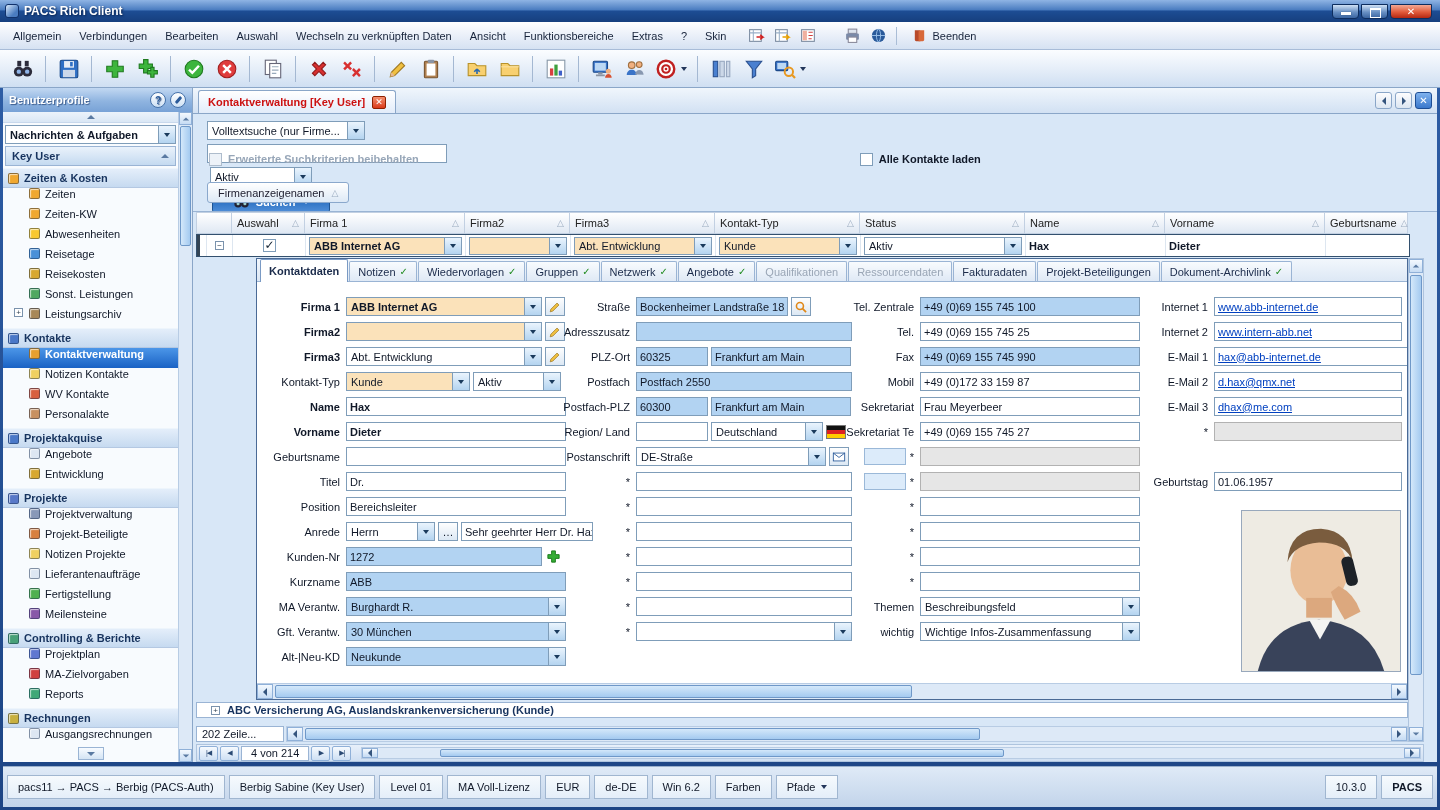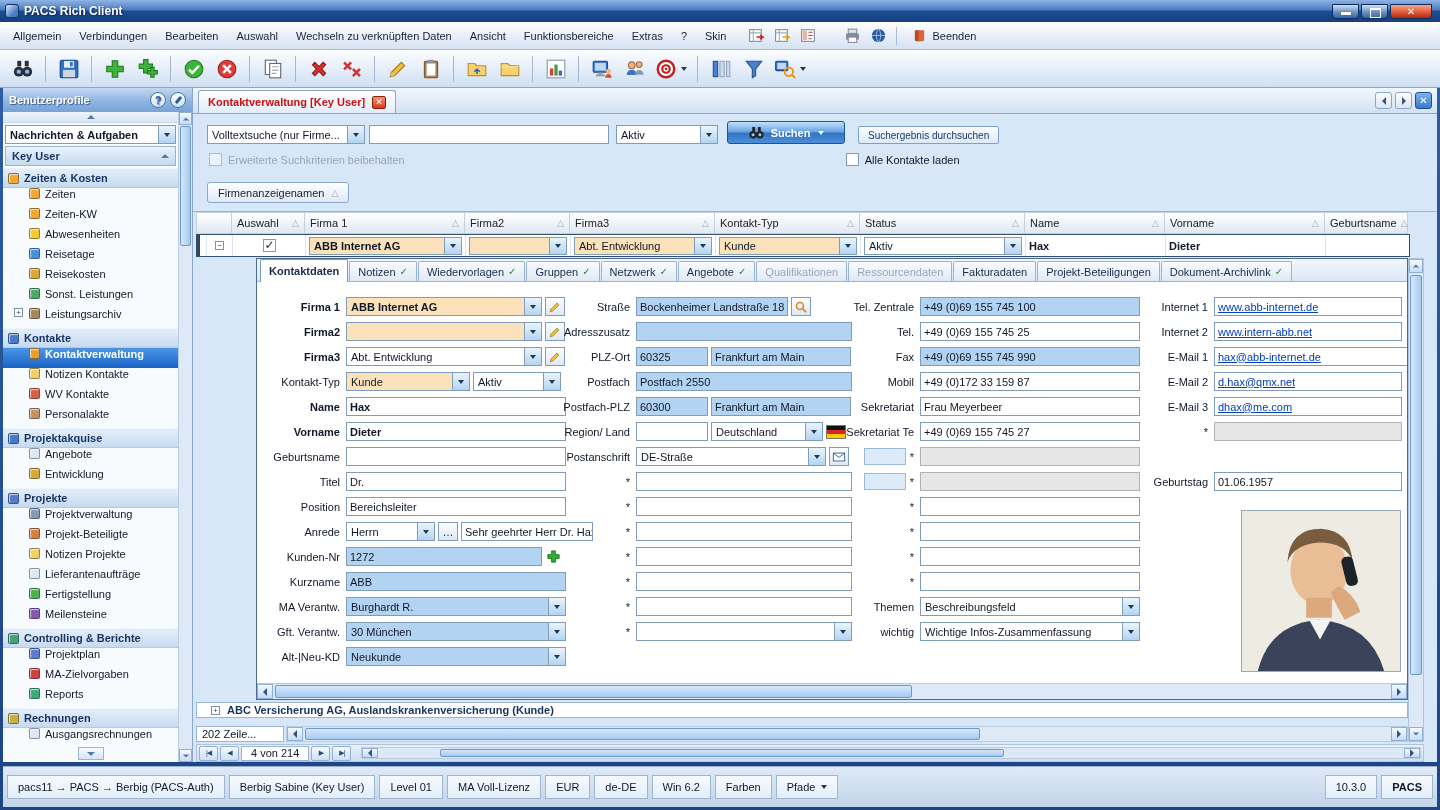--- a/index.html
+++ b/index.html
@@ -90,26 +90,26 @@
 .plusb{width:17px;min-width:17px;height:17px;display:inline-flex;align-items:center;justify-content:center;}
 .plusb svg{width:15px;height:15px;}
 .flag{width:20px;min-width:20px;height:14px;border:1px solid #777;background:linear-gradient(#111 33%,#d22 33%,#d22 66%,#fc0 66%);}
 .sbx{width:42px;min-width:42px;height:17px;background:#dcebfa;border:1px solid #9ab8d8;}
 .cbx{width:13px;min-width:13px;height:13px;border:1px solid #7f9db9;background:#fff;position:relative;}
 .cbx.dis{border-color:#aebccc;background:#edf2f8;}
 .cbx.checked::after{content:"\2713";position:absolute;left:1px;top:-2px;font-size:12px;font-weight:bold;color:#102030;}
 
 
 .searchpanel{position:absolute;top:26px;left:0;right:0;height:58px;}
-.srow1{position:absolute;top:7px;left:14px;display:flex;gap:4px;align-items:flex-end;}
+.srow1{position:absolute;top:7px;left:14px;display:flex;gap:4px;align-items:flex-start;flex-direction:column;}
 .searchbtn{height:23px;width:118px;display:flex;align-items:center;justify-content:center;gap:6px;background:linear-gradient(#bfe0fa,#66a2e2 48%,#2f73c4 52%,#4f8ed8);border:1px solid #1d5494;border-radius:3px;color:#fff;font-weight:bold;margin-left:5px;}
 .searchbtn svg{width:17px;height:14px;}
 .searchbtn .sdd{width:0;height:0;border-left:3.5px solid transparent;border-right:3.5px solid transparent;border-top:4px solid #fff;margin-left:2px;}
 .refinebtn{height:18px;padding:0 9px;background:linear-gradient(#fdfeff,#dce9f7);border:1px solid #7aa0cc;border-radius:2px;color:#1a3a6a;font-size:10px;display:flex;align-items:center;margin-left:9px;}
-.srow2{position:absolute;top:39px;left:16px;right:0;display:flex;align-items:center;gap:6px;}
+.srow2{position:absolute;top:39px;left:16px;right:0;display:flex;gap:6px;font-weight:bold;}
 .lbl-dis{color:#97a6b8;}
 .gap520{margin-left:435px;}
 
 
 .groupbar{position:absolute;top:84px;left:0;right:0;height:40px;border-bottom:1px solid #9ab4d4;}
 .grpbtn{position:absolute;left:14px;top:10px;height:21px;padding:0 10px;background:linear-gradient(#ffffff,#dde9f6);border:1px solid #8aa8cc;border-radius:3px;display:flex;align-items:center;gap:7px;color:#223;}
 .sortt{color:#9cacc0;font-size:9px;}
 
 
 .gridhead{position:absolute;top:124px;left:3px;display:flex;height:22px;}

